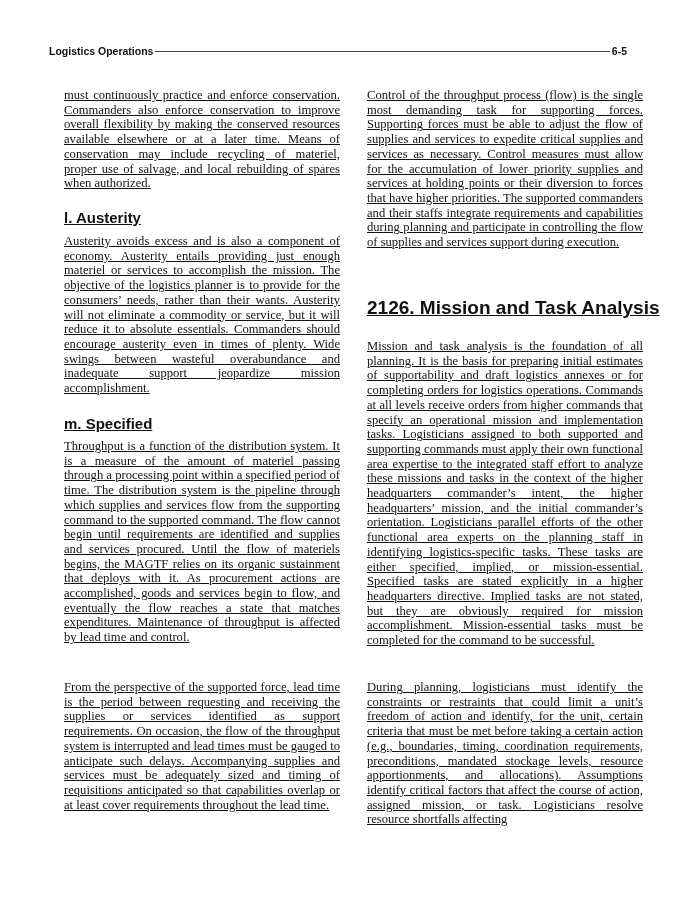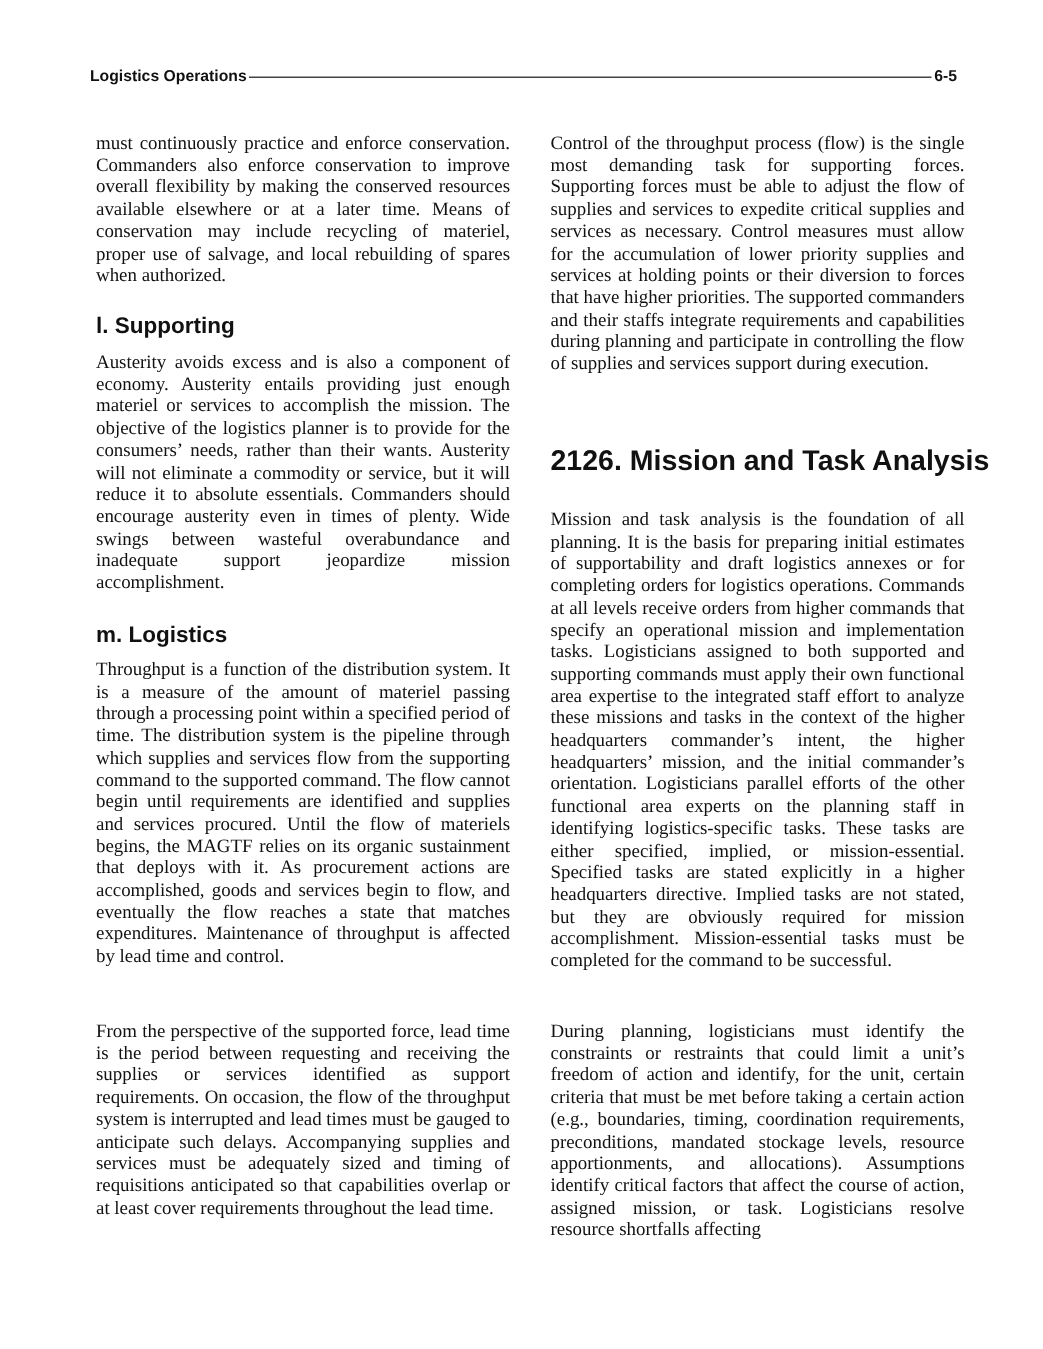--- a/index.html
+++ b/index.html
@@ -1,53 +1,53 @@
 <!DOCTYPE html>
 <html><head>
 <meta charset="utf-8">
 <style>
   html, body { margin: 0; padding: 0; background: #ffffff; }
   body { width: 695px; height: 899px; position: relative; overflow: hidden; color: #111; }
   .header {
-    position: absolute; left: 60px; top: 44px; width: 578px; height: 14px;
+    position: absolute; left: 49px; top: 44px; width: 578px; height: 14px;
     display: flex; align-items: center;
     font-family: "Liberation Sans", sans-serif; font-weight: bold; font-size: 10.5px;
   }
   .header .rule { flex: 1; height: 0; border-top: 1px solid #444; margin: 0 2px; }
   .col { position: absolute; top: 88px; width: 276px; }
   .col.left { left: 64px; }
   .col.right { left: 367px; }
   p {
     margin: 0; font-family: "Liberation Serif", serif; font-size: 12.6px;
     line-height: 14.7px; text-align: justify; hyphens: manual;
   }
   h3 {
     margin: 0; font-family: "Liberation Sans", sans-serif; font-weight: bold;
     font-size: 15px; line-height: 18px;
   }
   h2 {
     margin: 0; font-family: "Liberation Sans", sans-serif; font-weight: bold;
     font-size: 19px; line-height: 22px; white-space: nowrap;
   }
-  .abs { position: absolute; left: 0; width: 276px; }
+  .abs { position: absolute; left: 0; width: 276px; text-decoration: underline; }
 </style>
 </head>
 <body>
 
 <div class="header">
   <span>Logistics Operations</span>
   <span class="rule"></span>
   <span>6-5</span>
 </div>
 
 <div class="col left">
   <p class="abs" style="top:0">must continuously practice and enforce conservation. Commanders also enforce conservation to improve overall flexibility by making the conserved resources available elsewhere or at a later time. Means of conservation may include recycling of materiel, proper use of salvage, and local rebuilding of spares when authorized.</p>
-  <h3 class="abs" style="top:121px">l.  Supporting</h3>
+  <h3 class="abs" style="top:121px">l.  Austerity</h3>
   <p class="abs" style="top:146px">Austerity avoids excess and is also a component of economy. Austerity entails providing just enough materiel or services to accomplish the mission. The objective of the logistics planner is to provide for the consumers’ needs, rather than their wants. Austerity will not eliminate a commodity or service, but it will reduce it to absolute essentials. Commanders should encourage austerity even in times of plenty. Wide swings between wasteful overabundance and inadequate support jeopardize mission accomplishment.</p>
-  <h3 class="abs" style="top:327px">m. Logistics</h3>
+  <h3 class="abs" style="top:327px">m. Specified</h3>
   <p class="abs" style="top:351px">Throughput is a function of the distribution system. It is a measure of the amount of materiel passing through a processing point within a specified period of time. The distribution system is the pipeline through which supplies and services flow from the supporting command to the supported command. The flow cannot begin until requirements are identified and supplies and services procured. Until the flow of materiels begins, the MAGTF relies on its organic sustainment that deploys with it. As procurement actions are accomplished, goods and services begin to flow, and eventually the flow reaches a state that matches expenditures. Maintenance of throughput is affected by lead time and control.</p>
   <p class="abs" style="top:592px">From the perspective of the supported force, lead time is the period between requesting and receiving the supplies or services identified as support requirements. On occasion, the flow of the throughput system is interrupted and lead times must be gauged to anticipate such delays. Accompanying supplies and services must be adequately sized and timing of requisitions anticipated so that capabilities overlap or at least cover requirements throughout the lead time.</p>
 </div>
 
 <div class="col right">
   <p class="abs" style="top:0">Control of the throughput process (flow) is the single most demanding task for supporting forces. Supporting forces must be able to adjust the flow of supplies and services to expedite critical supplies and services as necessary. Control measures must allow for the accumulation of lower priority supplies and services at holding points or their diversion to forces that have higher priorities. The supported commanders and their staffs integrate requirements and capabilities during planning and participate in controlling the flow of supplies and services support during execution.</p>
   <h2 class="abs" style="top:209px">2126.  Mission and Task Analysis</h2>
   <p class="abs" style="top:251px">Mission and task analysis is the foundation of all planning. It is the basis for preparing initial estimates of supportability and draft logistics annexes or for completing orders for logistics operations. Commands at all levels receive orders from higher commands that specify an operational mission and implementation tasks. Logisticians assigned to both supported and supporting commands must apply their own functional area expertise to the integrated staff effort to analyze these missions and tasks in the context of the higher headquarters commander’s intent, the higher headquarters’ mission, and the initial commander’s orientation. Logisticians parallel efforts of the other functional area experts on the planning staff in identifying logistics-specific tasks. These tasks are either specified, implied, or mission-essential. Specified tasks are stated explicitly in a higher headquarters directive. Implied tasks are not stated, but they are obviously required for mission accomplishment. Mission-essential tasks must be completed for the command to be successful.</p>
   <p class="abs" style="top:592px">During planning, logisticians must identify the constraints or restraints that could limit a unit’s freedom of action and identify, for the unit, certain criteria that must be met before taking a certain action (e.g., boundaries, timing, coordination requirements, preconditions, mandated stockage levels, resource apportionments, and allocations). Assumptions identify critical factors that affect the course of action, assigned mission, or task. Logisticians resolve resource shortfalls affecting</p>
 </div>

